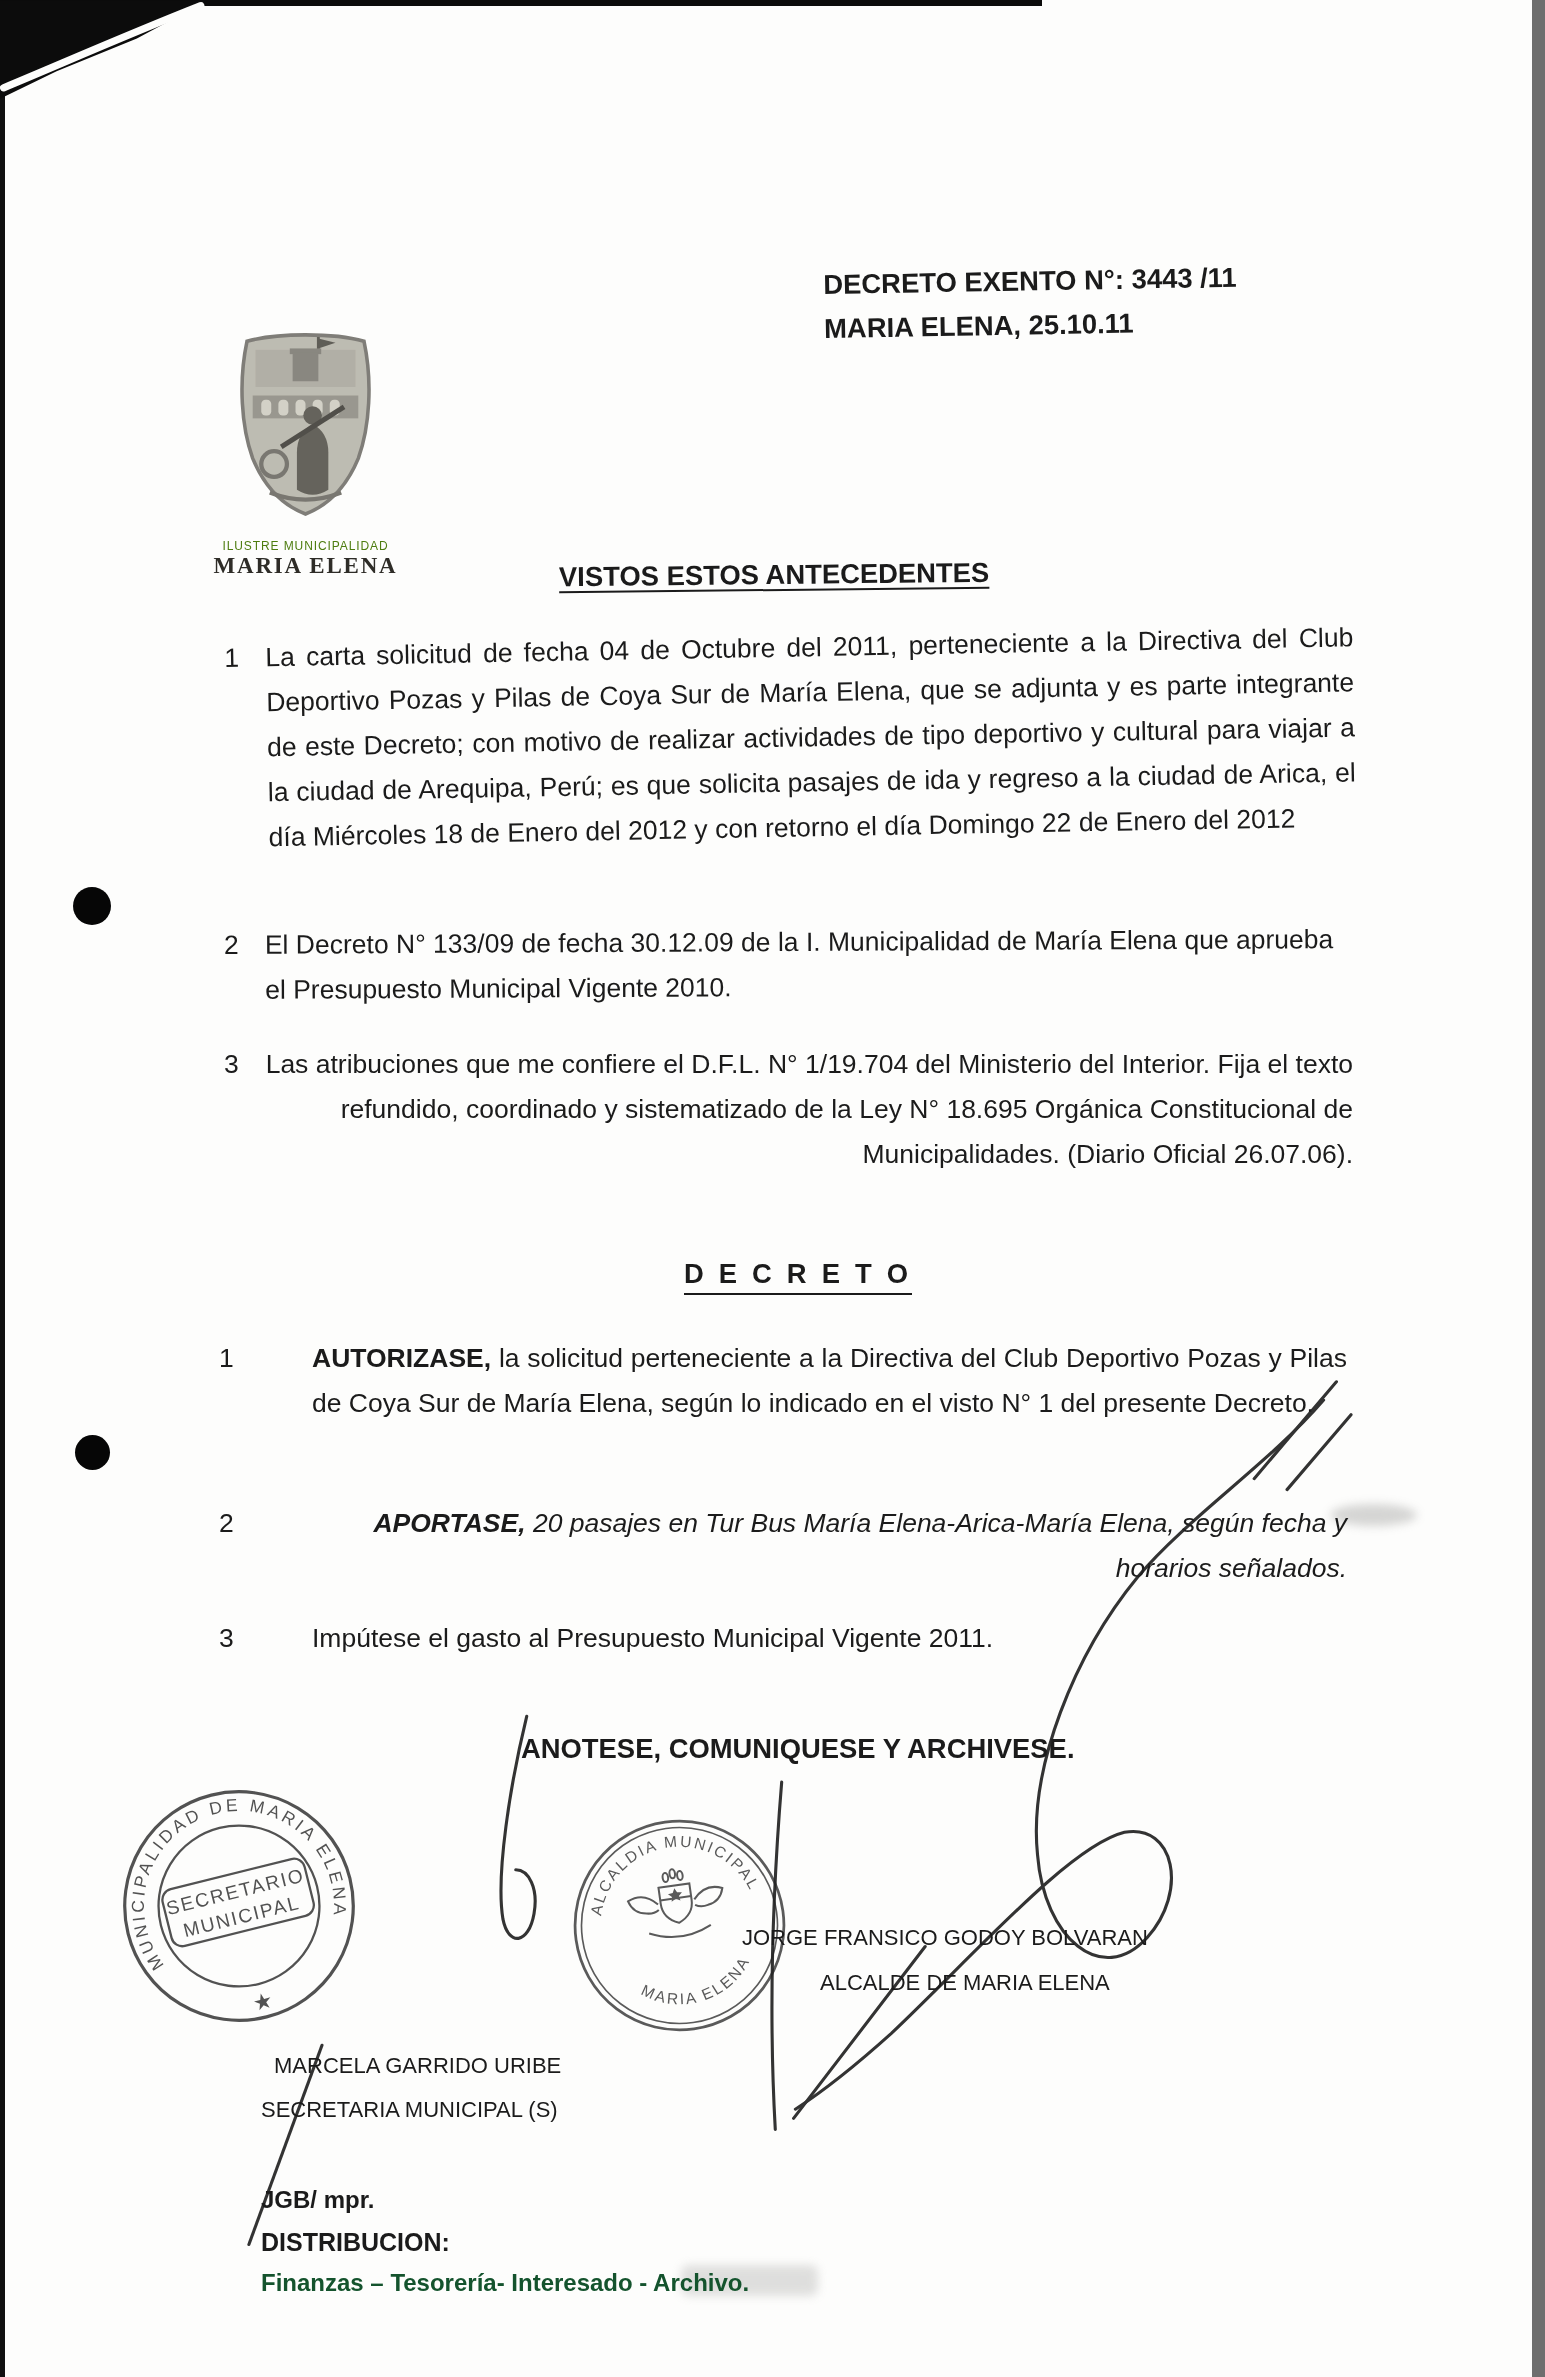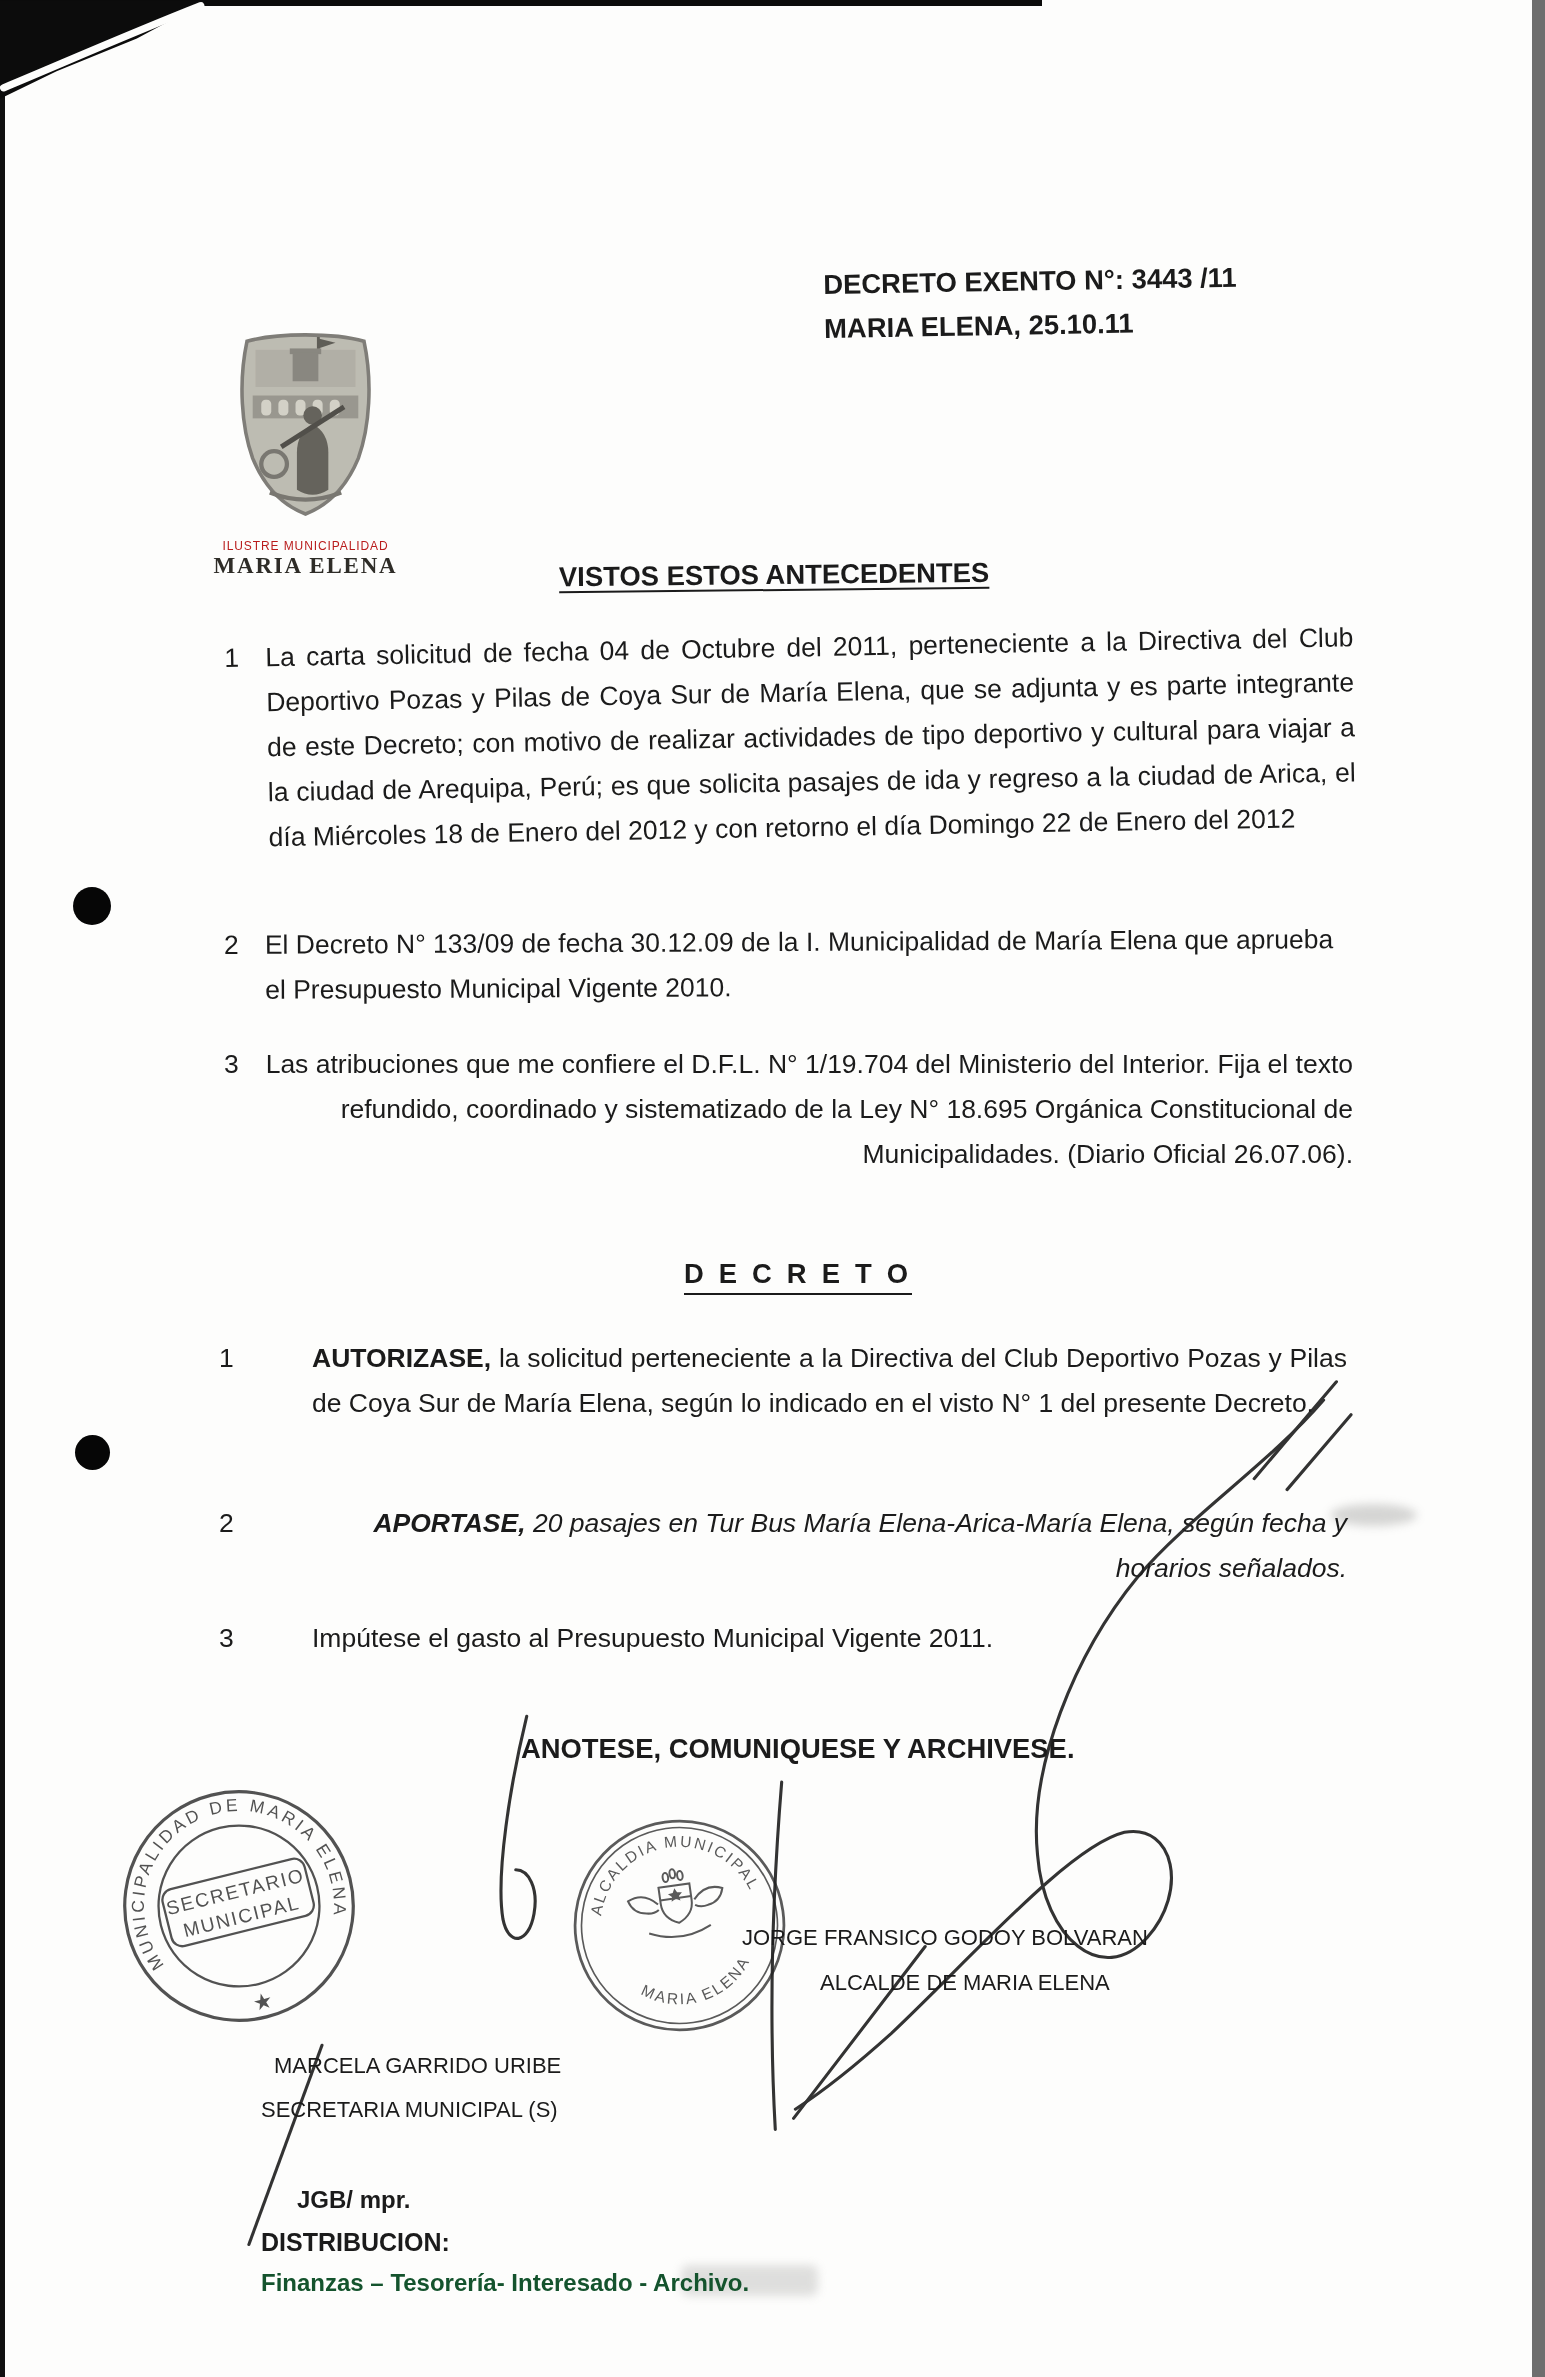--- a/index.html
+++ b/index.html
@@ -16,21 +16,21 @@
   
   .top-edge{left:0;top:0;width:1042px;height:6.4px;background:#0b0b0b;}
   .left-edge{left:0;top:82px;width:4.6px;height:2295px;background:#101010;}
   .hole{width:38px;height:38px;border-radius:50%;background:#060606;}
 
   
   .hdr{left:823px;top:263px;transform:rotate(-1deg);transform-origin:left top;}
   .hdr div{font-weight:bold;font-size:27.4px;line-height:44px;white-space:nowrap;}
 
   
-  .logo-cap-small{left:214px;top:539px;width:183px;text-align:center;font-size:12px;letter-spacing:0.9px;color:#b91c1c;}
+  .logo-cap-small{left:214px;top:539px;width:183px;text-align:center;font-size:12px;letter-spacing:0.9px;color:#4d7c0f;}
   .logo-cap-big{left:205px;top:553px;width:201px;text-align:center;font-family:"Liberation Serif",serif;font-weight:bold;font-size:23px;letter-spacing:1.8px;color:#2e2c27;}
 
   
   .title-vistos{left:559px;top:559px;font-size:27.4px;font-weight:bold;text-decoration:underline;text-underline-offset:4.6px;transform:rotate(-0.6deg);white-space:nowrap;}
   .title-decreto{left:684px;top:1258px;font-size:27.4px;font-weight:bold;letter-spacing:3.7px;border-bottom:2.7px solid #1b1b1b;padding-bottom:2.7px;white-space:nowrap;}
 
   
   .ant-item{left:224px;display:flex;font-size:26.5px;line-height:45px;}
   .ant-item .num{width:41px;flex:0 0 41px;}
   .ant-item .txt{width:1088px;text-align:justify;}
@@ -54,21 +54,21 @@
 
   
   .sig-name{font-weight:normal;font-size:22px;white-space:nowrap;}
   .mayor-name{left:742px;top:1925px;}
   .mayor-title{left:772px;top:1970px;padding-left:48px;}
   .sec-name{left:274px;top:2053px;}
   .sec-title{left:261px;top:2097px;}
 
   
   .foot{left:261px;font-weight:bold;white-space:nowrap;}
-  .f1{top:2186px;font-size:24px;margin-left:36px;}
+  .f1{top:2186px;font-size:24px;}
   .f2{top:2228px;font-size:25px;}
   .f3{top:2269px;font-size:24px;color:#14532d;}
 
   
   .smudge{background:#9a9a98;border-radius:50%;filter:blur(4.6px);}
   .smudge.a{left:1330px;top:1504px;width:87px;height:22px;opacity:.4;}
   .smudge.b{left:681px;top:2265px;width:137px;height:31px;opacity:.3;border-radius:7.3px;}
 
   svg{display:block;}
   .stamp{opacity:.88;}

